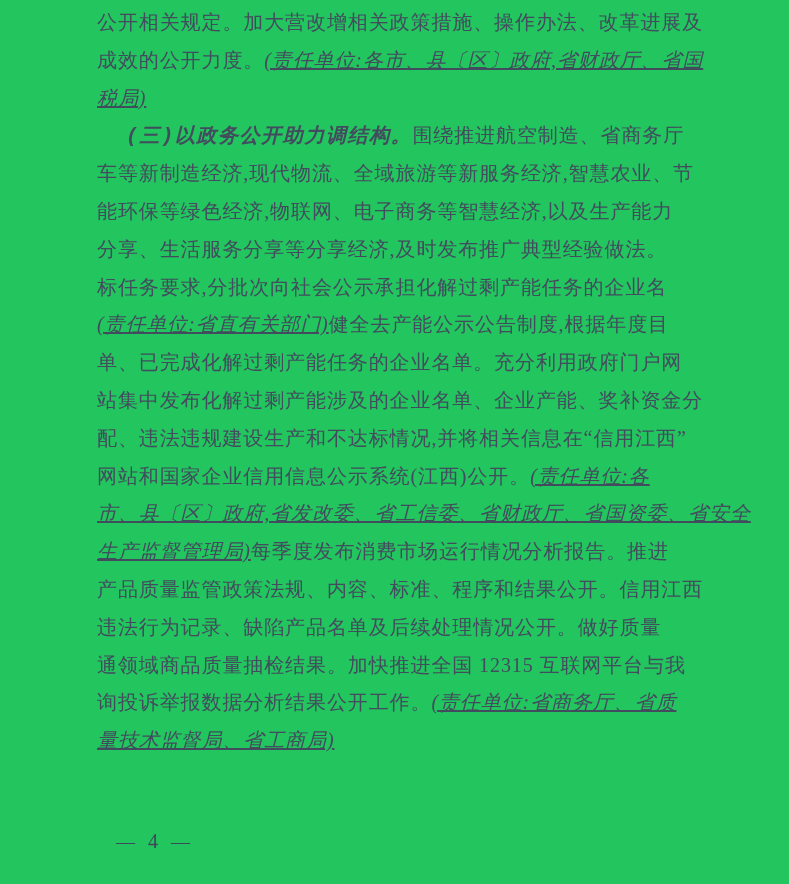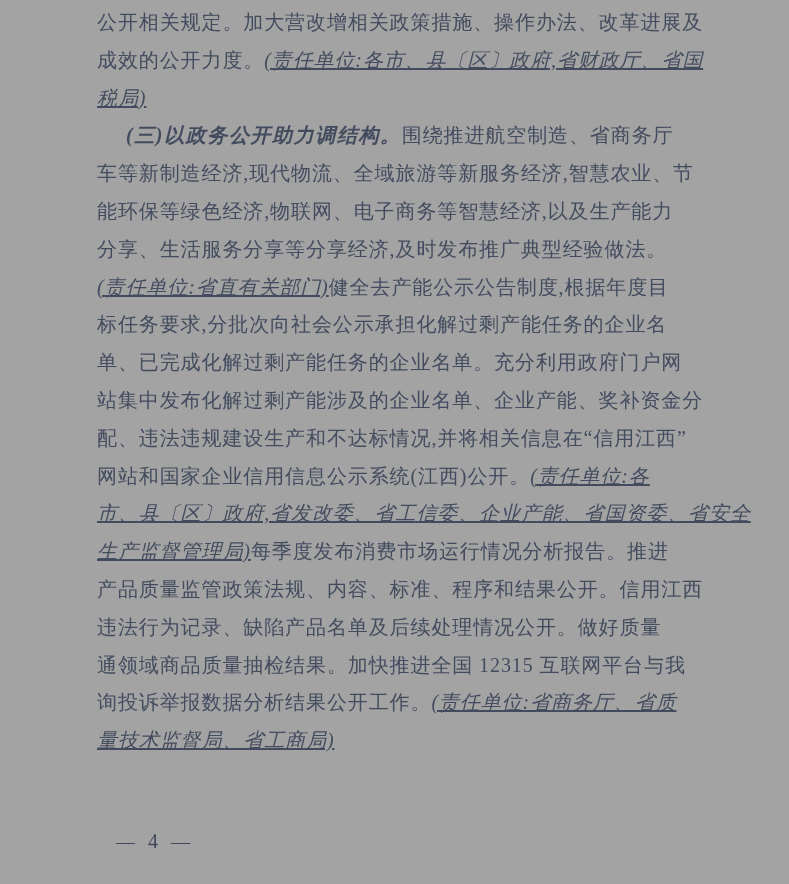--- a/index.html
+++ b/index.html
@@ -5,41 +5,41 @@
   * { margin: 0; padding: 0; box-sizing: border-box; }
   html, body { width: 789px; height: 884px; }
   body {
     background: #e9e9e8;
     font-family: "Liberation Serif", "DejaVu Serif", serif;
   }
   .page {
     position: relative;
     width: 789px;
     height: 884px;
-    background: #a3a3a3;
+    background: #22c55e;
     color: #434b5e;
     overflow: hidden;
   }
   .text-block {
     position: absolute;
     left: 97px;
     top: 4px;
     width: 606px;
   }
   .line {
     font-size: 20px;
     line-height: 37.8px;
     height: 37.8px;
     white-space: nowrap;
     letter-spacing: 0.9px;
   }
   .line.indent { padding-left: 29px; }
   .seg-body { font-style: normal; font-weight: normal; }
   .seg-kai  { font-style: italic; font-weight: normal; text-decoration: underline; }
-  .seg-heading { font-style: italic; font-weight: bold; letter-spacing: 1.6px; }
+  .seg-heading { font-style: italic; font-weight: bold; letter-spacing: 1.6px; font-family: Liberation Mono, monospace; }
   .footer {
     position: absolute;
     left: 116px;
     top: 830px;
     display: flex;
     align-items: center;
     gap: 13px;
     font-size: 19px;
     color: #3e4658;
     letter-spacing: 0;
@@ -52,27 +52,27 @@
 
 <div class="page">
   <div class="text-block">
       <div class="line"><span class="seg-body">公开相关规定。加大营改增相关政策措施、操作办法、改革进展及</span></div>
       <div class="line"><span class="seg-body">成效的公开力度。</span><span class="seg-kai">(责任单位:各市、县〔区〕政府,省财政厅、省国</span></div>
       <div class="line"><span class="seg-kai">税局)</span></div>
       <div class="line indent"><span class="seg-heading">(三)以政务公开助力调结构。</span><span class="seg-body">围绕推进航空制造、省商务厅</span></div>
       <div class="line"><span class="seg-body">车等新制造经济,现代物流、全域旅游等新服务经济,智慧农业、节</span></div>
       <div class="line"><span class="seg-body">能环保等绿色经济,物联网、电子商务等智慧经济,以及生产能力</span></div>
       <div class="line"><span class="seg-body">分享、生活服务分享等分享经济,及时发布推广典型经验做法。</span></div>
+      <div class="line"><span class="seg-body">标任务要求,分批次向社会公示承担化解过剩产能任务的企业名</span></div>
       <div class="line"><span class="seg-kai">(责任单位:省直有关部门)</span><span class="seg-body">健全去产能公示公告制度,根据年度目</span></div>
-      <div class="line"><span class="seg-body">标任务要求,分批次向社会公示承担化解过剩产能任务的企业名</span></div>
       <div class="line"><span class="seg-body">单、已完成化解过剩产能任务的企业名单。充分利用政府门户网</span></div>
       <div class="line"><span class="seg-body">站集中发布化解过剩产能涉及的企业名单、企业产能、奖补资金分</span></div>
       <div class="line"><span class="seg-body">配、违法违规建设生产和不达标情况,并将相关信息在“信用江西”</span></div>
       <div class="line"><span class="seg-body">网站和国家企业信用信息公示系统(江西)公开。</span><span class="seg-kai">(责任单位:各</span></div>
-      <div class="line"><span class="seg-kai">市、县〔区〕政府,省发改委、省工信委、企业产能、省国资委、省安全</span></div>
+      <div class="line"><span class="seg-kai">市、县〔区〕政府,省发改委、省工信委、省财政厅、省国资委、省安全</span></div>
       <div class="line"><span class="seg-kai">生产监督管理局)</span><span class="seg-body">每季度发布消费市场运行情况分析报告。推进</span></div>
       <div class="line"><span class="seg-body">产品质量监管政策法规、内容、标准、程序和结果公开。信用江西</span></div>
       <div class="line"><span class="seg-body">违法行为记录、缺陷产品名单及后续处理情况公开。做好质量</span></div>
       <div class="line"><span class="seg-body">通领域商品质量抽检结果。加快推进全国 12315 互联网平台与我</span></div>
       <div class="line"><span class="seg-body">询投诉举报数据分析结果公开工作。</span><span class="seg-kai">(责任单位:省商务厅、省质</span></div>
       <div class="line"><span class="seg-kai">量技术监督局、省工商局)</span></div>
     </div>
   <div class="footer">
     <span class="dash">—</span>
     <span class="num">4</span>

